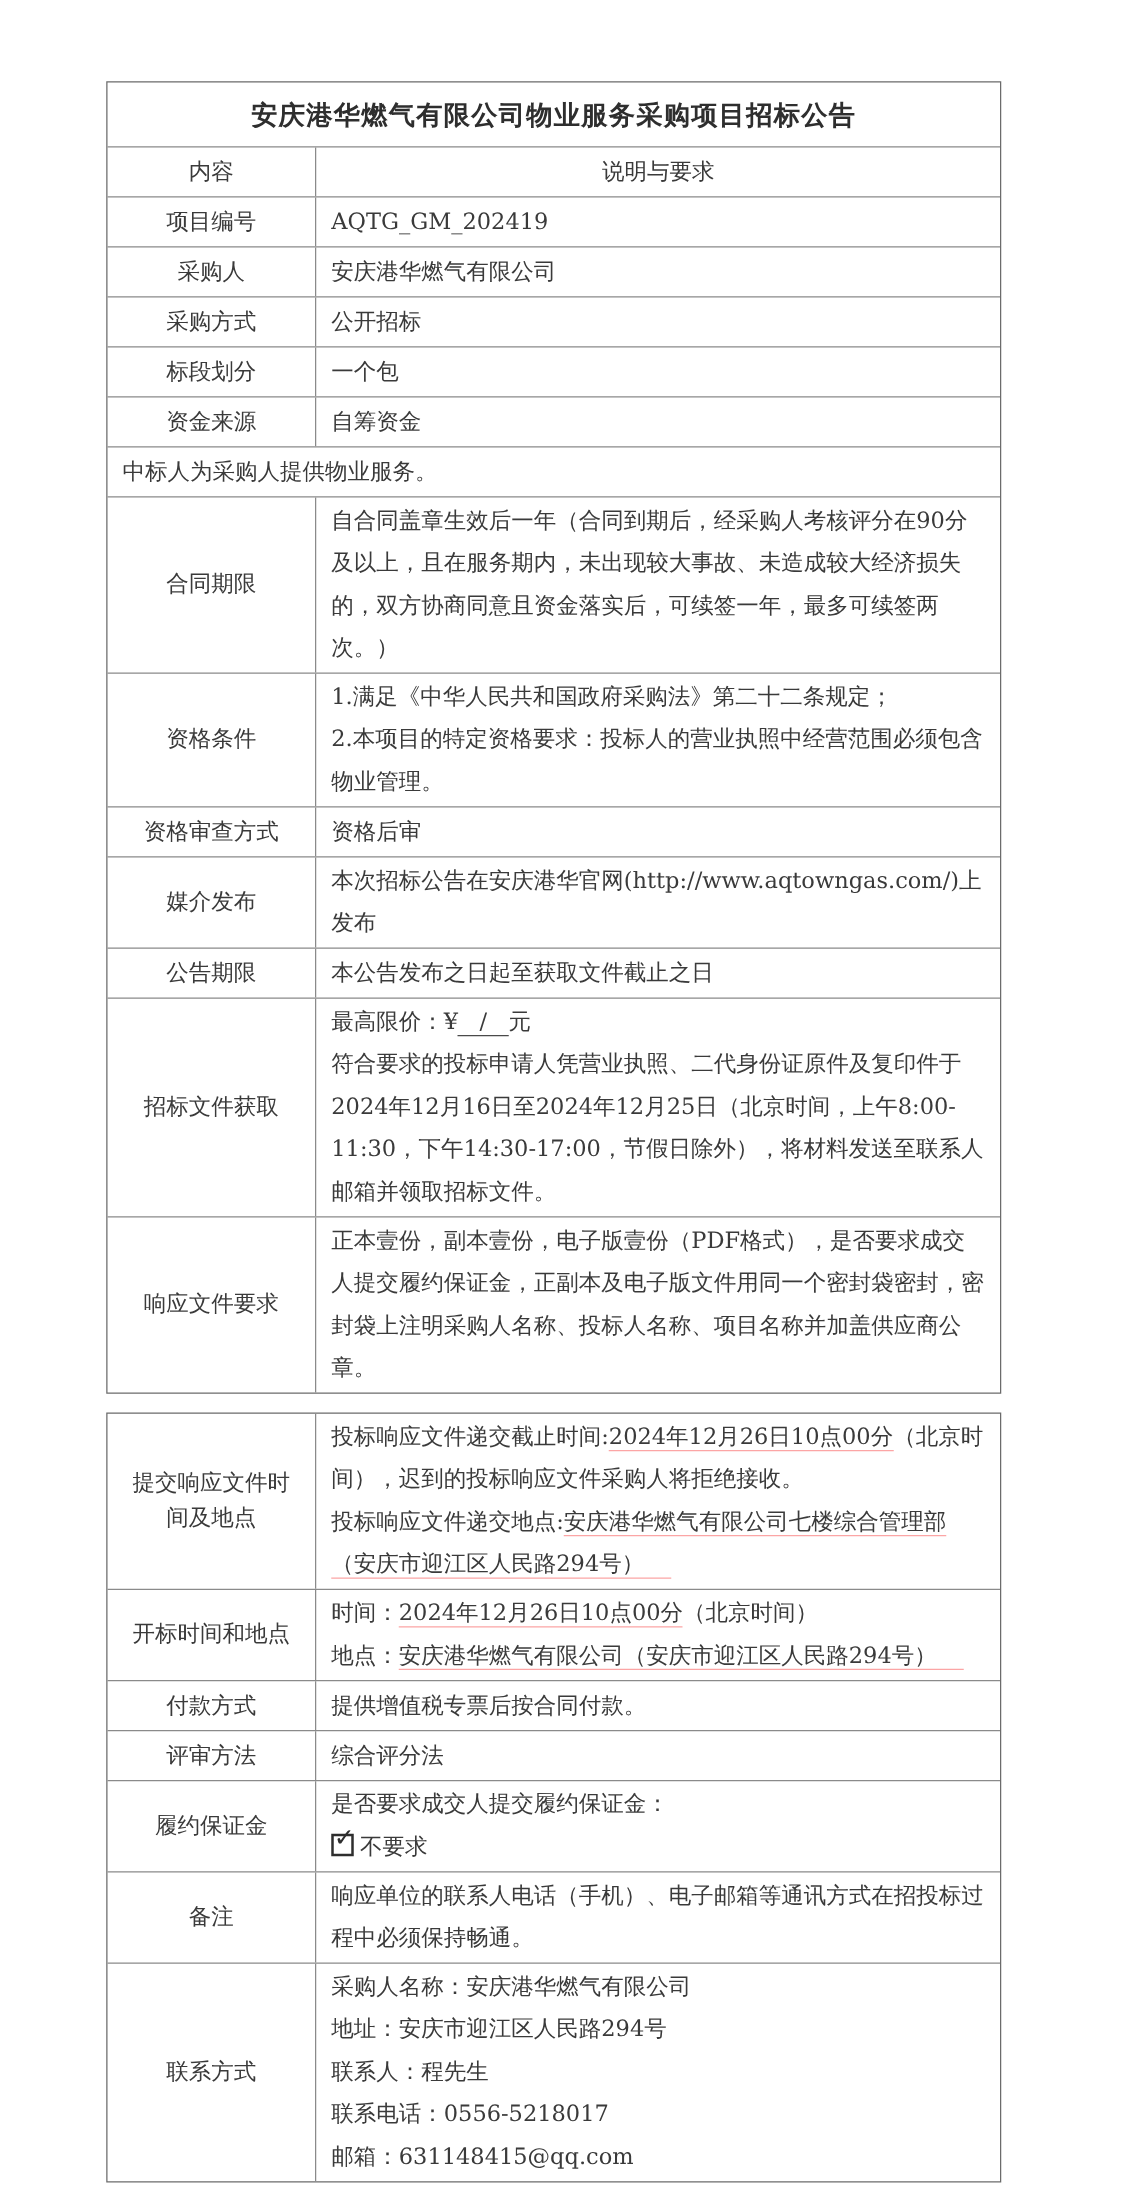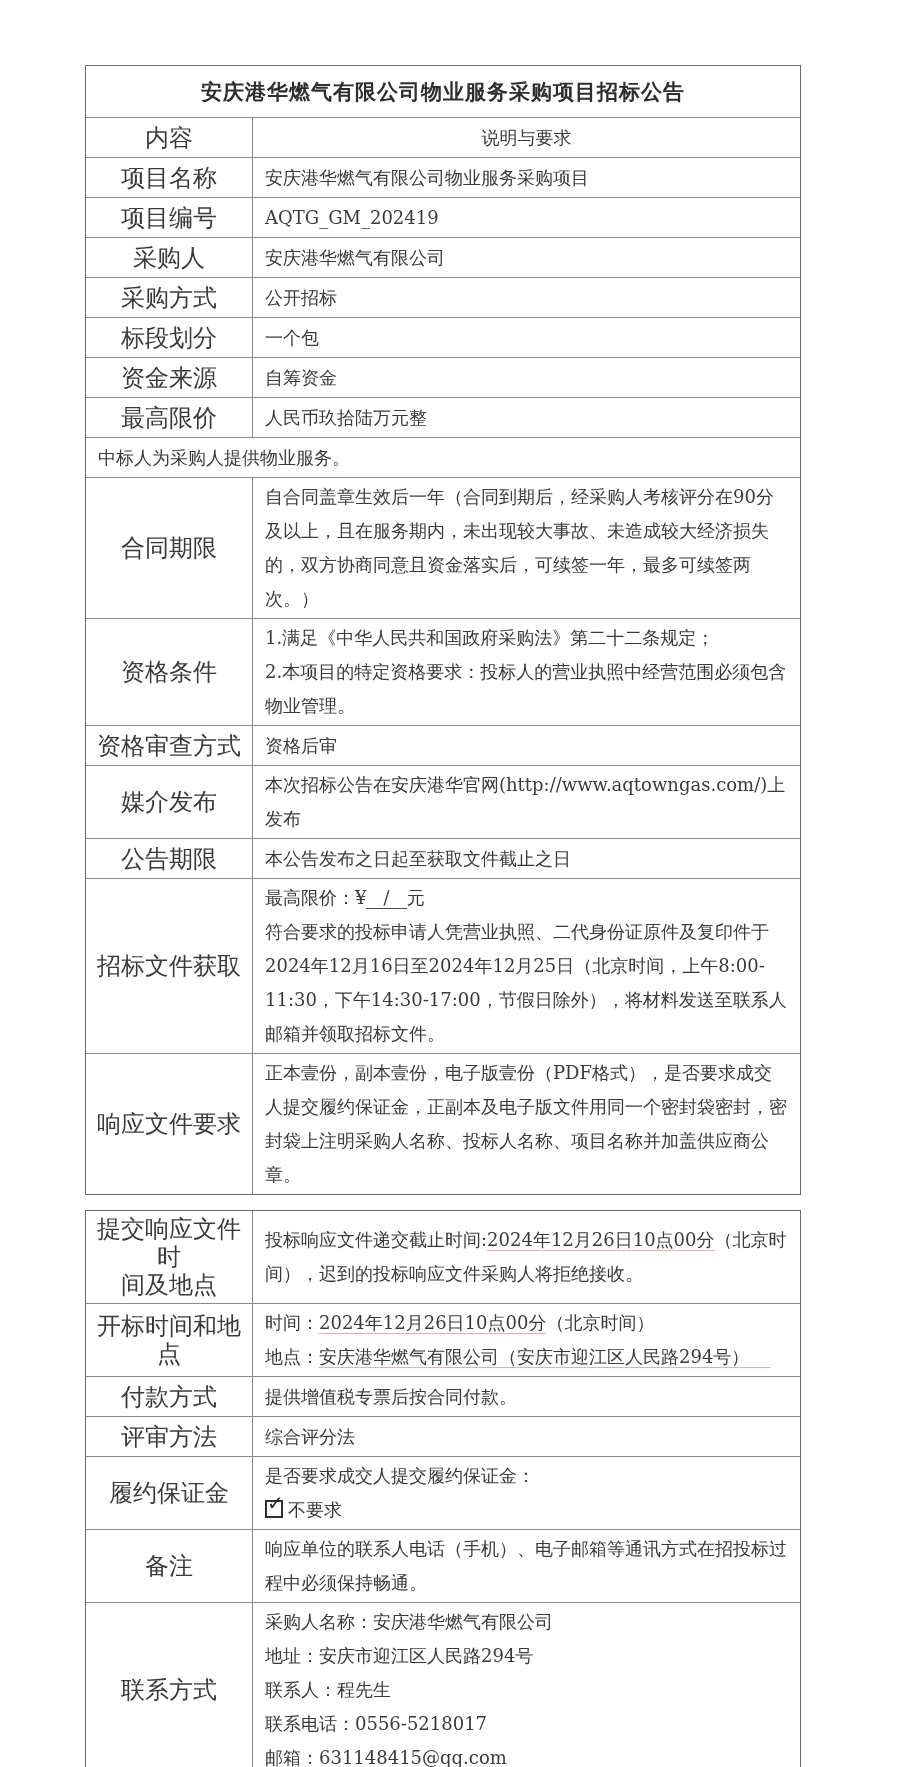--- a/index.html
+++ b/index.html
@@ -24,21 +24,21 @@
   .doc-title{
     font-size:21px;font-weight:bold;color:#2e2e2e;
     text-align:center;letter-spacing:1px;line-height:26px;
     padding:4px 8px;
   }
   .lc{
     flex:0 0 167px;width:167px;box-sizing:border-box;
     border-right:1px solid #8a8a8a;
     display:flex;flex-direction:column;align-items:center;justify-content:center;
     text-align:center;
-    font-size:24px;line-height:28px;
+    font-size:18px;line-height:28px;
     padding:4px 6px;
   }
   .cc{
     flex:1;box-sizing:border-box;
     font-size:18px;line-height:34px;
     padding:2px 12px;
     display:flex;flex-direction:column;justify-content:center;
   }
   .cc.center{align-items:center;text-align:center;}
   .para{margin:0;}
@@ -67,26 +67,20 @@
 
       <div class="row title-row">
         <div class="doc-title">安庆港华燃气有限公司物业服务采购项目招标公告</div>
       </div>
 
       <div class="row">
         <div class="lc">内容</div>
         <div class="cc center">说明与要求</div>
       </div>
 
-      <div class="row">
-        <div class="lc">项目名称</div>
-        <div class="cc">
-            <p class="para">安庆港华燃气有限公司物业服务采购项目</p>
-          </div>
-      </div>
 
       <div class="row">
         <div class="lc">项目编号</div>
         <div class="cc">
             <p class="para">AQTG_GM_202419</p>
           </div>
       </div>
 
       <div class="row">
         <div class="lc">采购人</div>
@@ -109,26 +103,20 @@
           </div>
       </div>
 
       <div class="row">
         <div class="lc">资金来源</div>
         <div class="cc">
             <p class="para">自筹资金</p>
           </div>
       </div>
 
-      <div class="row">
-        <div class="lc">最高限价</div>
-        <div class="cc">
-            <p class="para">人民币玖拾陆万元整</p>
-          </div>
-      </div>
 
       <div class="row">
         <div class="cc">
             <p class="para">中标人为采购人提供物业服务。</p>
           </div>
       </div>
 
       <div class="row">
         <div class="lc">合同期限</div>
         <div class="cc">
@@ -184,20 +172,21 @@
 
     <div class="doc-table t2">
 
       <div class="row">
         <div class="lc">
           <div>提交响应文件时</div>
           <div>间及地点</div>
         </div>
         <div class="cc">
           <p class="para"><span>投标响应文件递交截止时间:</span><span class="u">2024年12月26日10点00分</span><span>（北京时间），迟到的投标响应文件采购人将拒绝接收。</span></p>
+          <p class="para"><span>投标响应文件递交地点:</span><span class="u u-ext">安庆港华燃气有限公司七楼综合管理部（安庆市迎江区人民路294号）</span></p>
         </div>
       </div>
 
       <div class="row">
         <div class="lc">开标时间和地点</div>
         <div class="cc">
           <p class="para"><span>时间：</span><span class="u">2024年12月26日10点00分</span><span>（北京时间）</span></p>
           <p class="para"><span>地点：</span><span class="u u-ext">安庆港华燃气有限公司（安庆市迎江区人民路294号）</span></p>
         </div>
       </div>

